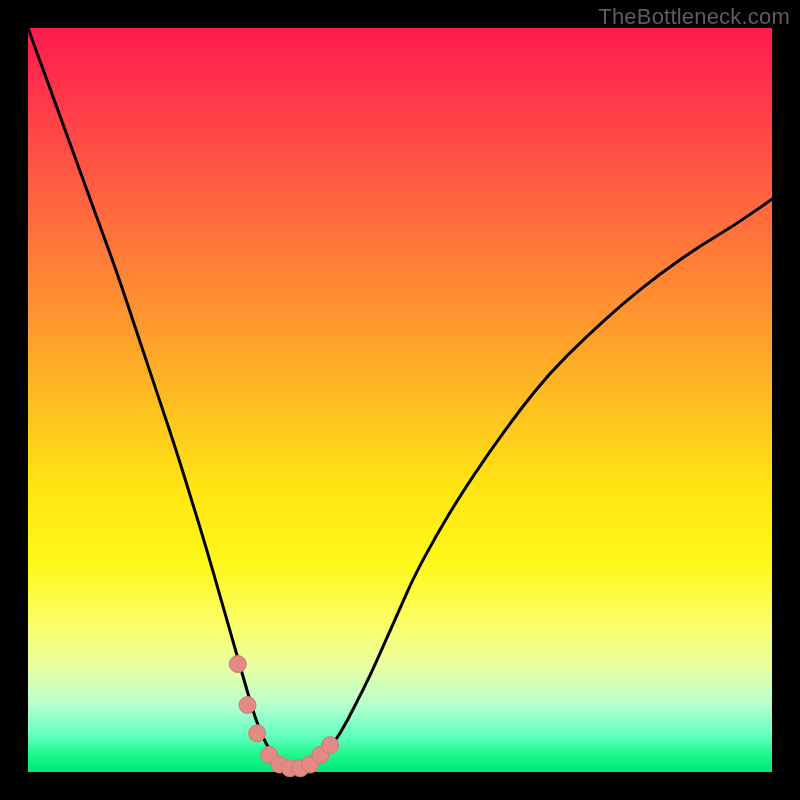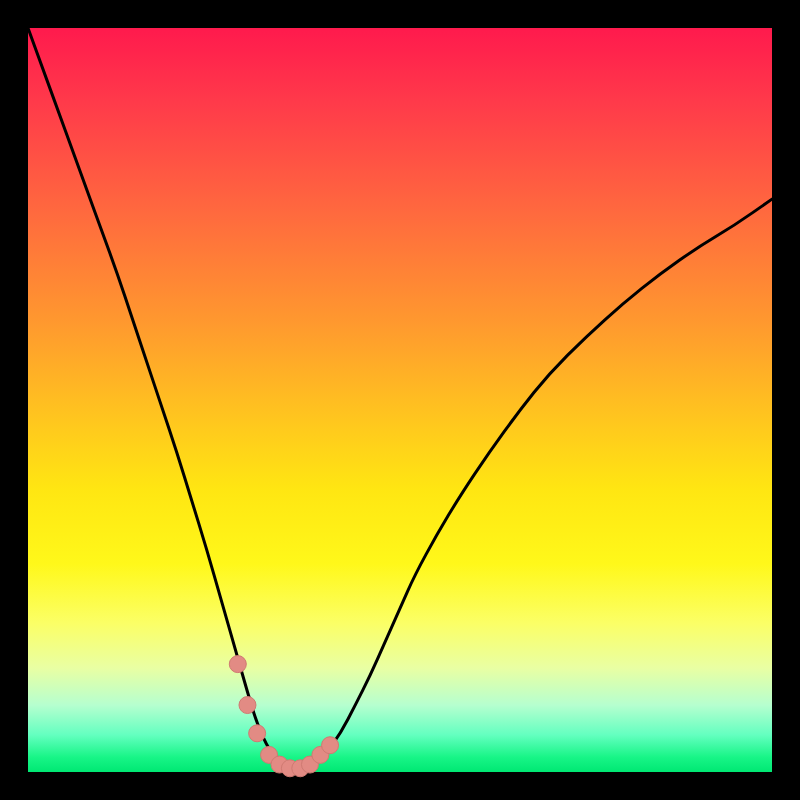--- a/index.html
+++ b/index.html
@@ -57,20 +57,21 @@
     width: 744px;
     height: 744px;
     overflow: visible;
   }
 </style>
 </head>
 <body>
 
 <div class="frame">
 
+  <div class="watermark">TheBottleneck.com</div>
 
   <div class="plot">
     <svg class="curve" viewBox="0 0 744 744" preserveAspectRatio="none">
       <path fill="none" stroke="#000" stroke-width="3" stroke-linecap="round" d="M 0.00 0.00 Q 0.00 0.00 7.44 20.46 Q 14.88 40.92 22.32 61.38 Q 29.76 81.84 37.20 102.30 Q 44.64 122.76 52.08 143.22 Q 59.52 163.68 66.96 184.14 Q 74.40 204.60 81.84 225.06 Q 89.28 245.52 96.72 267.84 Q 104.16 290.16 111.60 312.48 Q 119.04 334.80 126.48 357.12 Q 133.92 379.44 141.36 401.76 Q 148.80 424.08 156.24 448.26 Q 163.68 472.44 171.12 496.62 Q 178.56 520.80 186.00 546.84 Q 193.44 572.88 200.88 598.92 Q 208.32 624.96 215.76 651.00 Q 223.20 677.04 226.92 688.20 Q 230.64 699.36 234.36 707.54 Q 238.08 715.73 241.80 721.68 Q 245.52 727.63 249.24 731.35 Q 252.96 735.07 256.68 737.30 Q 260.40 739.54 264.12 740.28 Q 267.84 741.02 275.28 739.16 Q 282.72 737.30 290.16 731.72 Q 297.60 726.14 305.04 715.73 Q 312.48 705.31 319.92 691.18 Q 327.36 677.04 334.80 662.16 Q 342.24 647.28 349.68 630.54 Q 357.12 613.80 364.56 597.06 Q 372.00 580.32 379.44 563.58 Q 386.88 546.84 398.04 526.38 Q 409.20 505.92 420.36 487.32 Q 431.52 468.72 446.40 446.40 Q 461.28 424.08 476.16 403.62 Q 491.04 383.16 505.92 364.56 Q 520.80 345.96 539.40 327.36 Q 558.00 308.76 576.60 292.02 Q 595.20 275.28 613.80 260.40 Q 632.40 245.52 651.00 232.50 Q 669.60 219.48 688.20 208.32 Q 706.80 197.16 725.40 184.14 T 744.00 171.12"></path>
       <g>
           <circle cx="209.81" cy="636.12" r="8.5" fill="#e28b84" stroke="#cf7a72" stroke-width="1"></circle>
           <circle cx="219.48" cy="677.04" r="8.5" fill="#e28b84" stroke="#cf7a72" stroke-width="1"></circle>
           <circle cx="229.15" cy="705.31" r="8.5" fill="#e28b84" stroke="#cf7a72" stroke-width="1"></circle>
           <circle cx="241.06" cy="726.89" r="8.5" fill="#e28b84" stroke="#cf7a72" stroke-width="1"></circle>
           <circle cx="251.47" cy="736.56" r="8.5" fill="#e28b84" stroke="#cf7a72" stroke-width="1"></circle>

